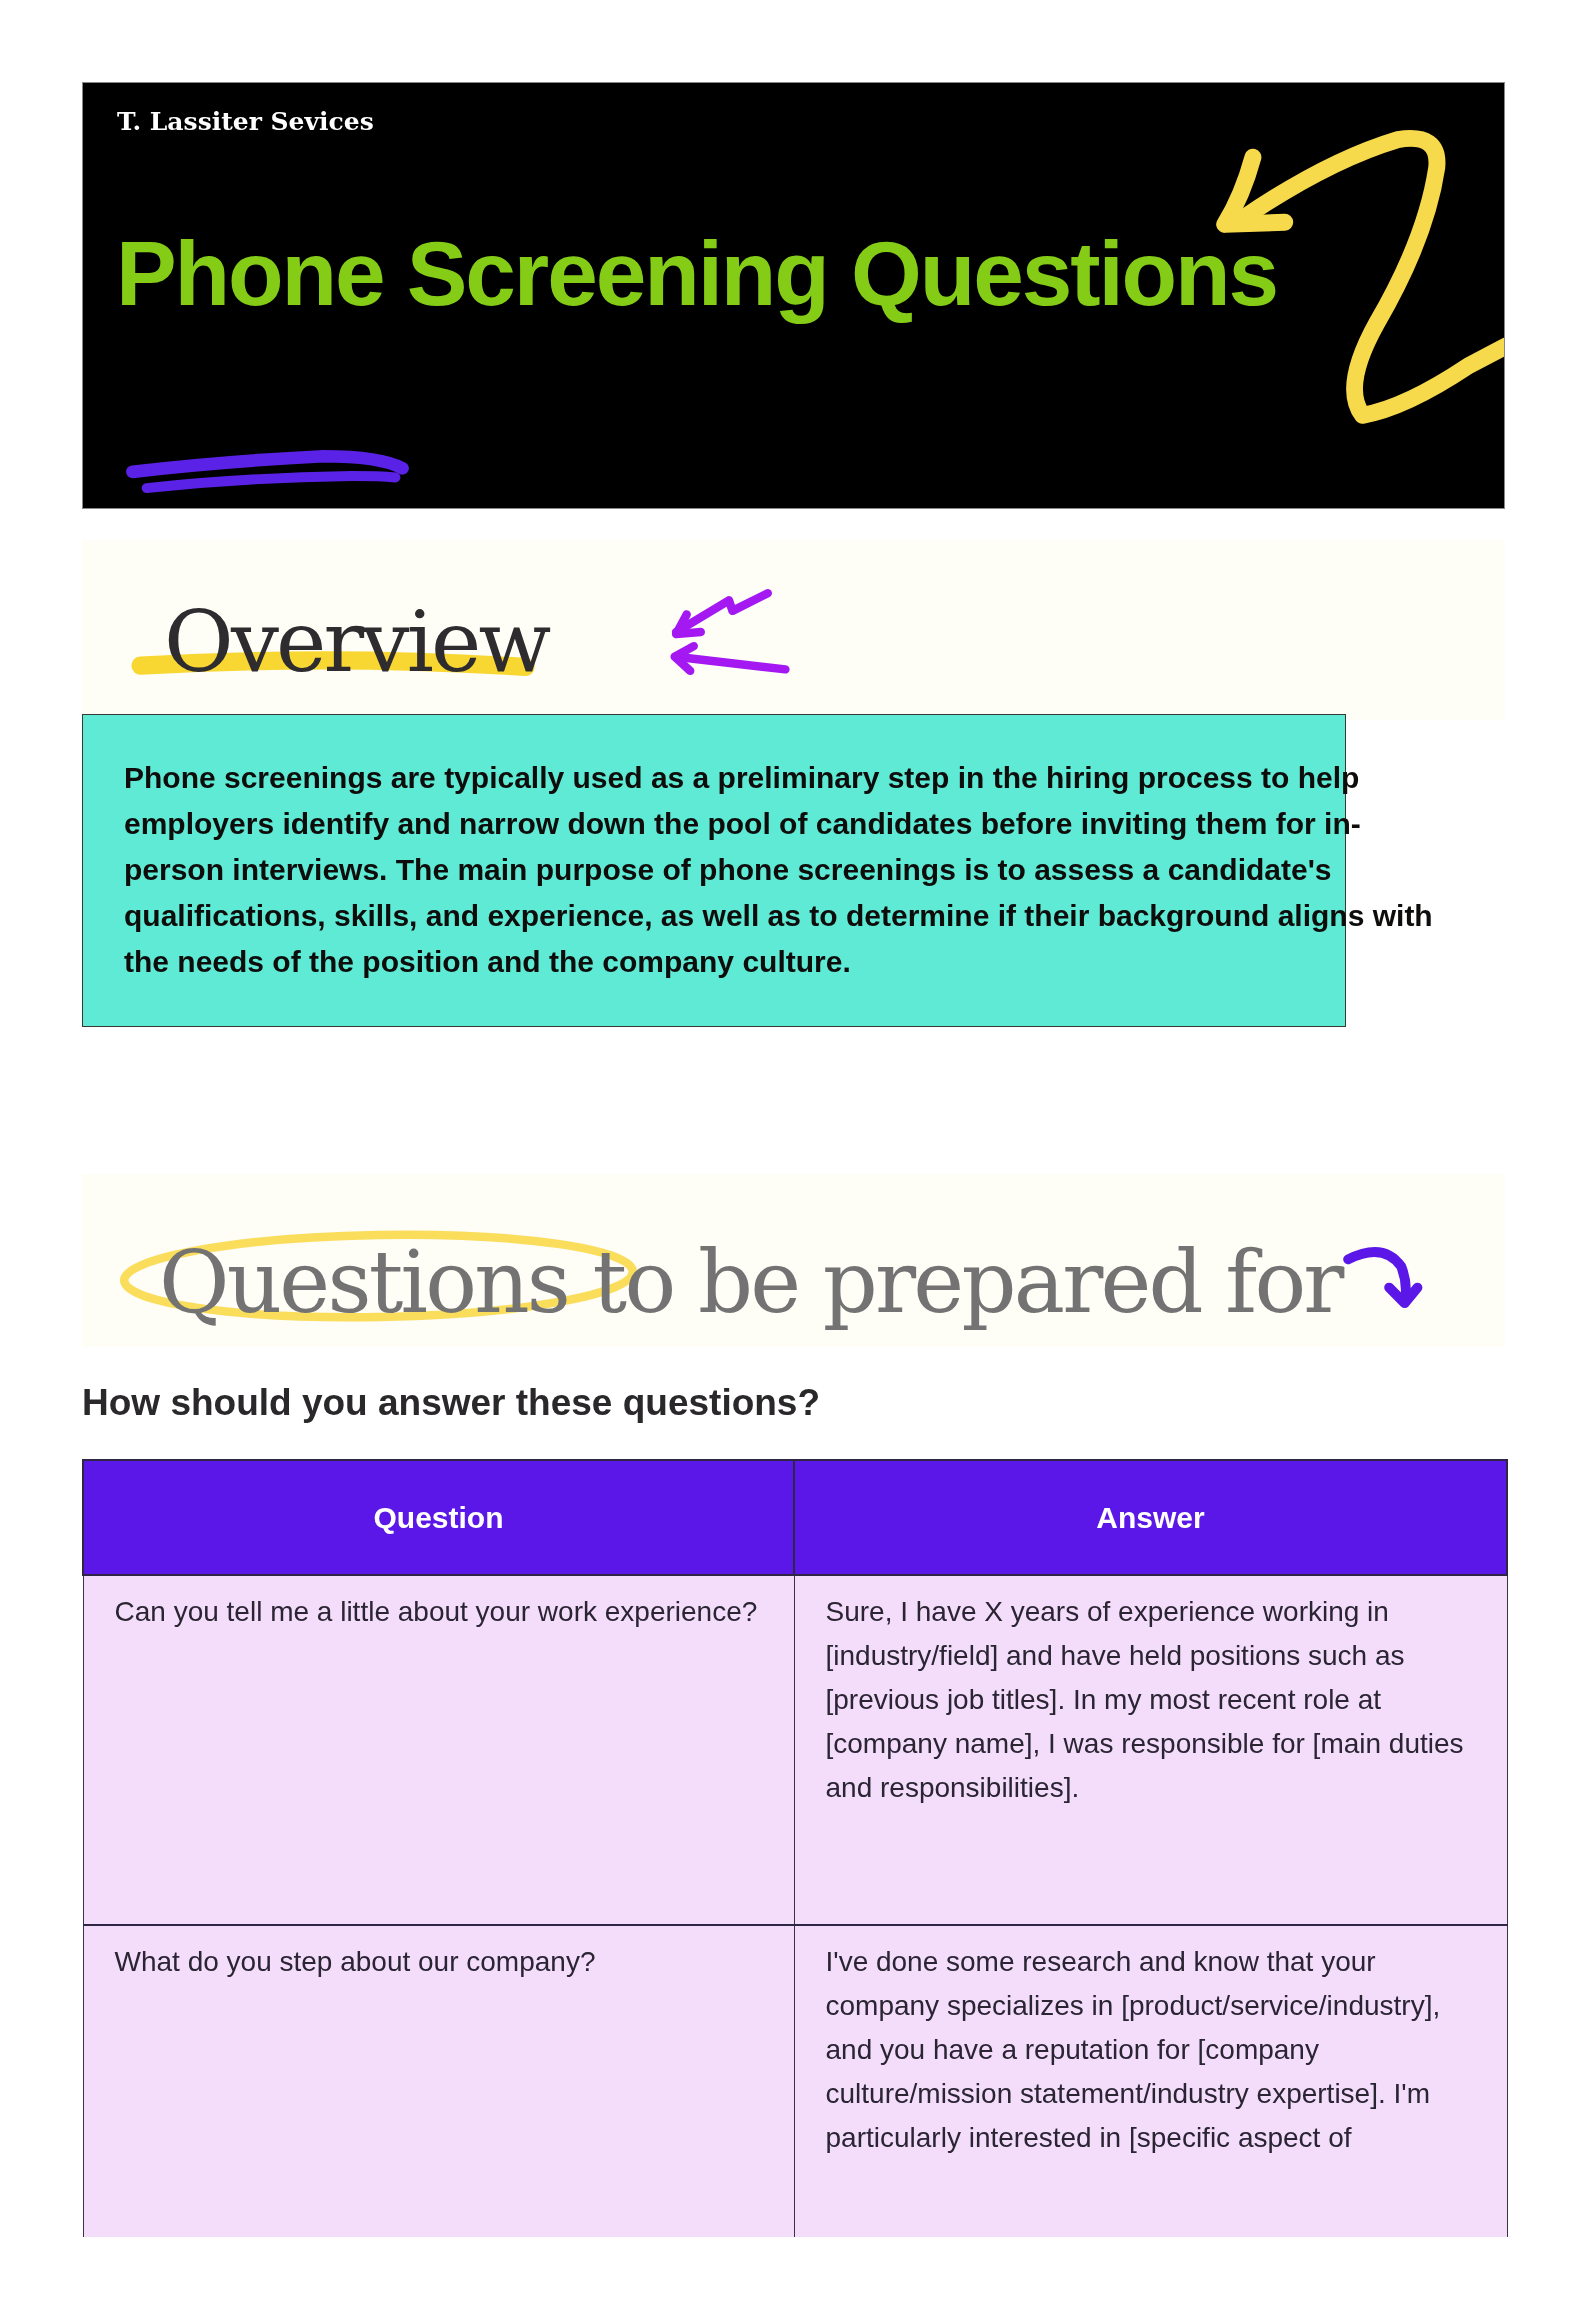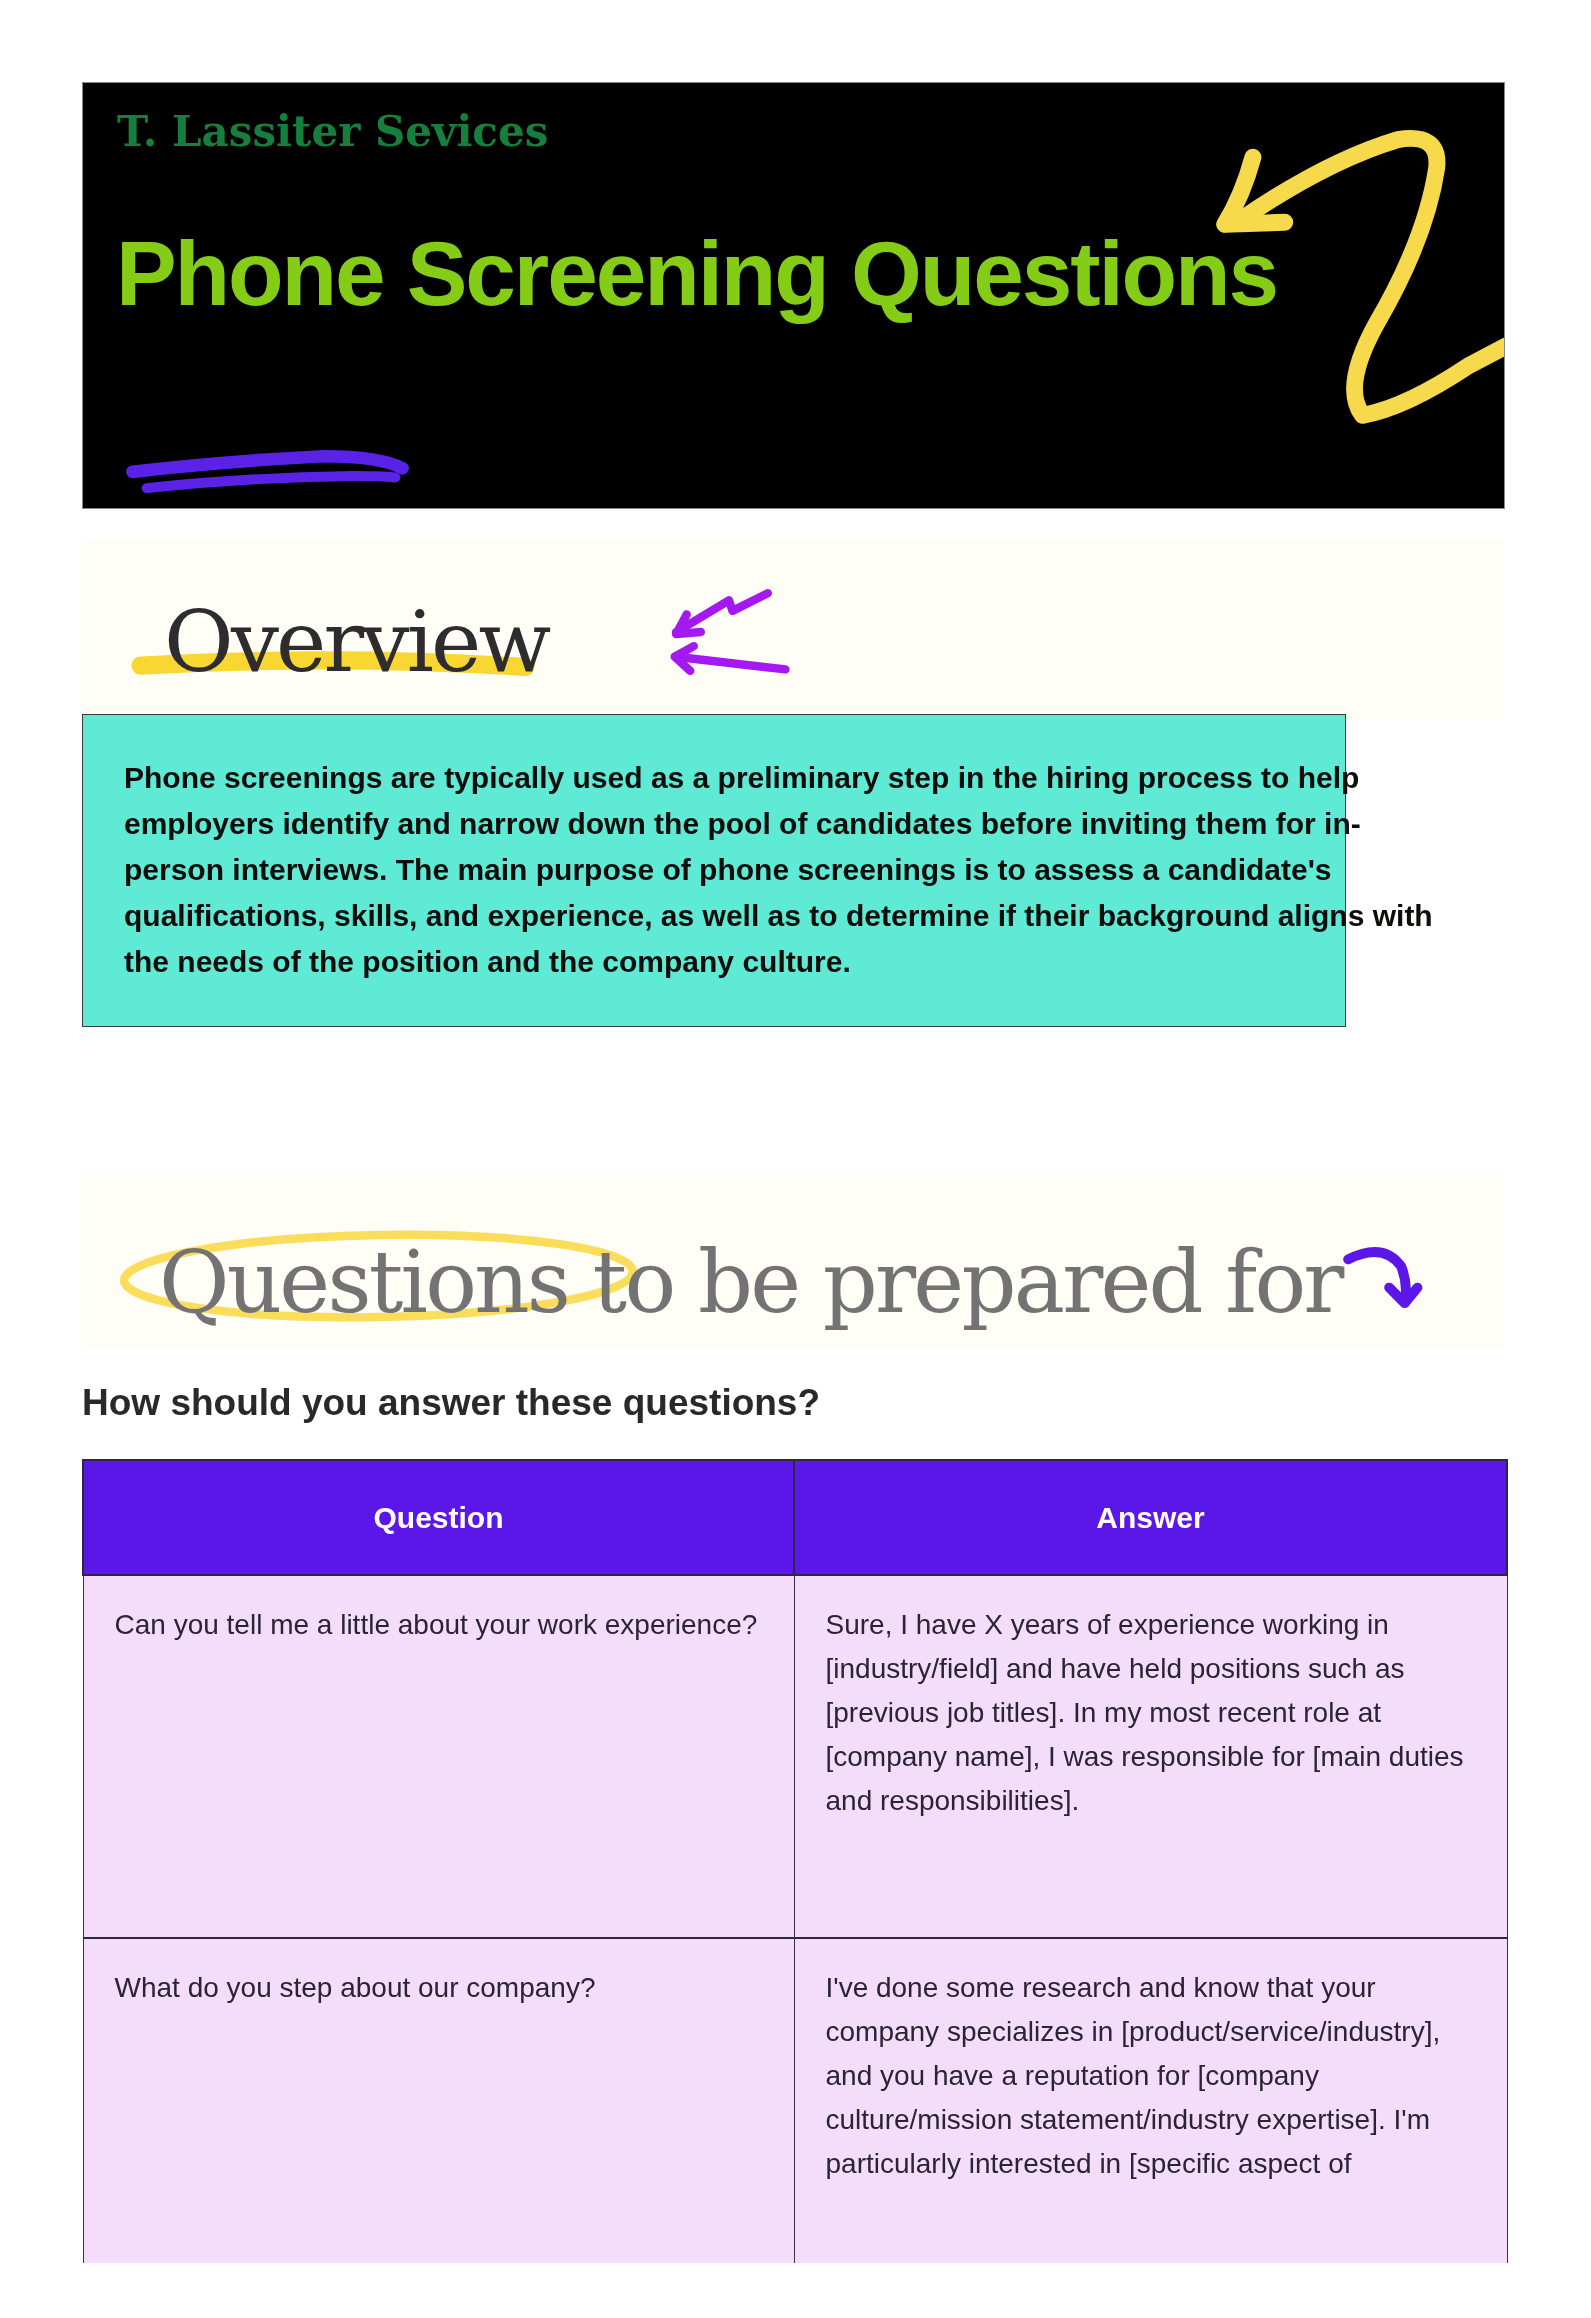--- a/index.html
+++ b/index.html
@@ -1,20 +1,20 @@
 <!DOCTYPE html>
 <html style="font-size:11.3px"><head>
 <meta charset="utf-8">
 <style>
   html, body { margin: 0; padding: 0; background: #ffffff; }
   body { width: 1591px; height: 2319px; position: relative; overflow: hidden; font-family: "Liberation Sans", sans-serif; color: #1f1d24; }
 
   
   .hero { position: absolute; left: 82px; top: 82px; width: 1423px; height: 427px; background: #000000; border: 0.7px solid #888; box-sizing: border-box; overflow: hidden; }
-  .brand { position: absolute; left: 34px; top: 24px; font-family: "DejaVu Serif", serif; font-weight: bold; font-size: 42px; color: #15803d; letter-spacing: 0px; }
+  .brand { position: absolute; left: 34px; top: 24px; font-family: "DejaVu Serif", serif; font-weight: bold; font-size: 25px; color: #ffffff; letter-spacing: 0px; }
   .hero-title { position: absolute; left: 33px; top: 127px; font-family: "Liberation Sans", sans-serif; font-weight: bold; font-size: 91px; line-height: 127px; color: #84cc16; letter-spacing: -2.1px; margin: 0; }
   .hero-swirl { position: absolute; left: 0; top: 0; width: 1423px; height: 427px; pointer-events: none; }
 
   
   .section-band { position: absolute; left: 82px; width: 1423px; background: #fefdf6; }
   .overview-band { top: 540px; height: 180px; }
   .overview-title { position: absolute; left: 74px; top: 44px; font-family: "DejaVu Serif", serif; font-size: 85px; color: #2e2c2e; letter-spacing: -2.8px; font-weight: normal; margin: 8px; z-index: 2; }
   .deco { position: absolute; pointer-events: none; }
 
   
@@ -23,21 +23,21 @@
 
   
   .questions-band { top: 1174px; height: 173px; }
   .questions-title { position: absolute; left: 61px; top: 42px; font-family: "DejaVu Serif", serif; font-size: 86px; color: #737373; letter-spacing: -2.8px; font-weight: normal; margin: 16px; z-index: 2; white-space: nowrap; }
 
   .subheading { position: absolute; left: 82px; top: 1382px; font-family: "Liberation Sans", sans-serif; font-weight: bold; font-size: 37px; color: #2a282b; margin: 0; }
 
   
   .qa-table { position: absolute; left: 82px; top: 1459px; width: 1423px; border-collapse: collapse; table-layout: fixed; }
   .qa-table th { background: #5b17e7; color: #ffffff; font-family: "Liberation Sans", sans-serif; font-weight: bold; font-size: 30px; height: 105px; border: 2.1px solid #2f2645; text-align: center; vertical-align: middle; padding: 4px; }
-  .qa-table td { background: #f3ddfb; font-family: "Liberation Sans", sans-serif; font-size: 28px; line-height: 44px; color: #2a2433; vertical-align: top; border: 1.4px solid #3a3440; padding: 27px 31px 0 31px; }
+  .qa-table td { background: #f3ddfb; font-family: "Liberation Sans", sans-serif; font-size: 28px; line-height: 44px; color: #2a2433; vertical-align: top; border: 1.4px solid #3a3440; padding: 14px 31px 0 31px; }
   .qa-table tr.row-1 td { height: 334px; border-bottom: 2.1px solid #2f2645; }
   .qa-table tr.row-2 td { height: 297px; border-bottom: none; }
   .qa-table col.c1 { width: 711px; }
   .qa-table col.c2 { width: 713px; }
 </style>
 </head>
 <body>
 
 <header class="hero">
   <div class="brand">T. Lassiter Sevices</div>

